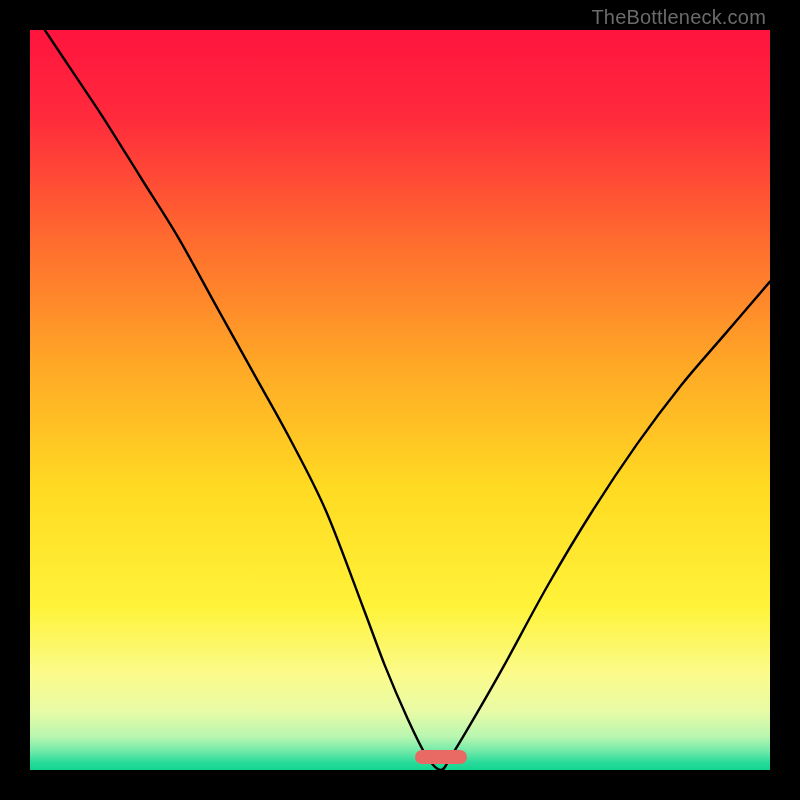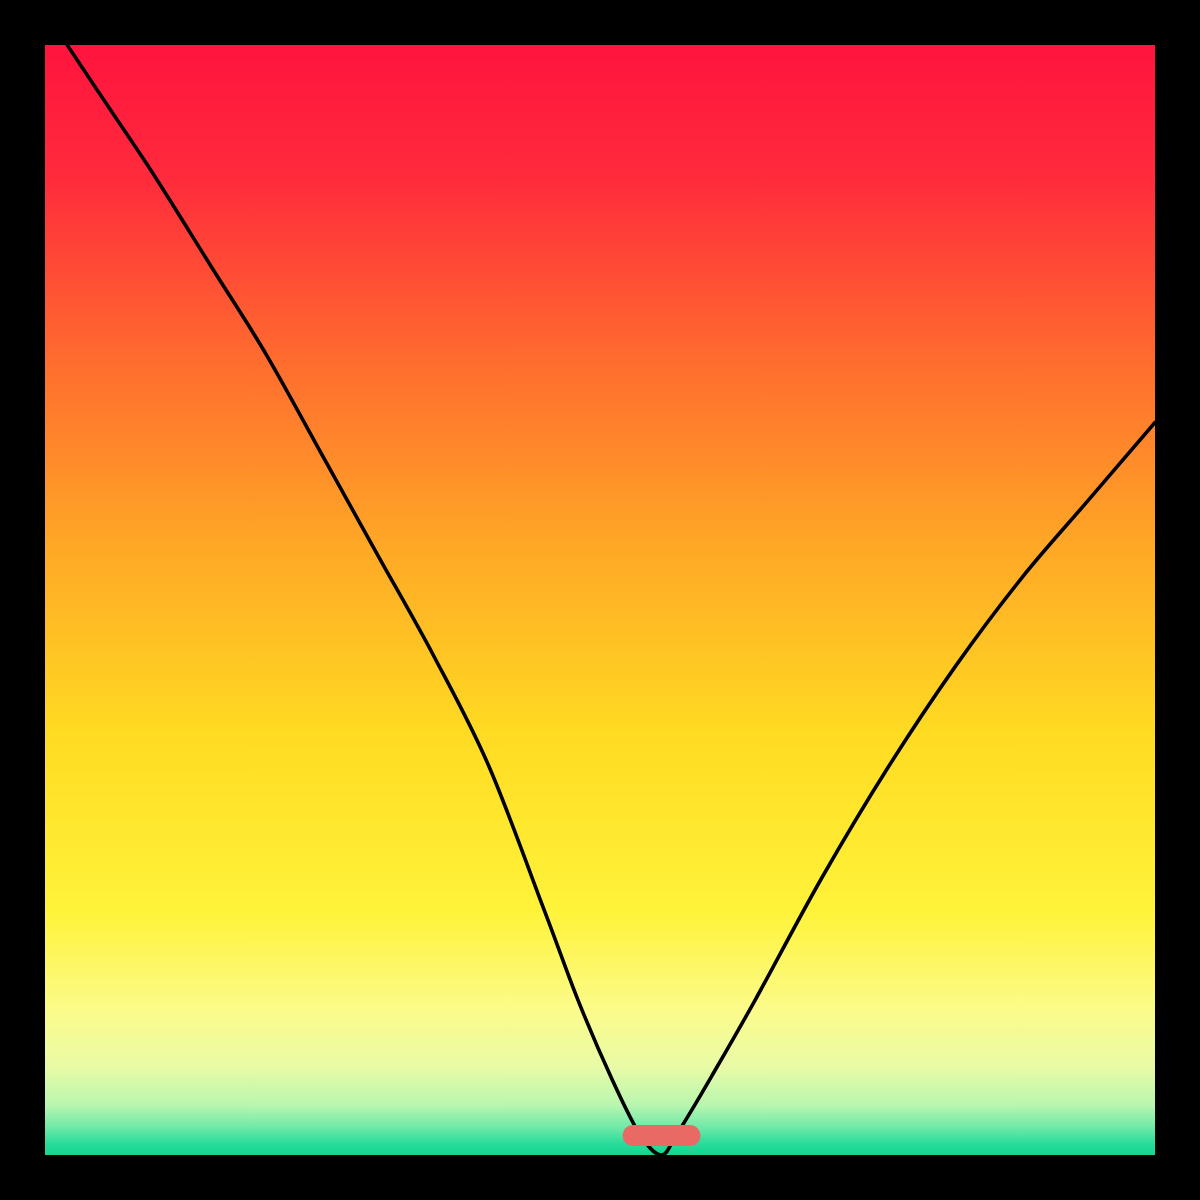--- a/index.html
+++ b/index.html
@@ -80,14 +80,15 @@
     </svg>
 
     <svg class="curve" viewBox="0 0 740 740" preserveAspectRatio="none">
       <path id="curve-path" d="M 14.8 0.0 C 19.7 7.4, 34.5 29.6, 44.4 44.4 C 54.3 59.2, 62.9 71.5, 74.0 88.8 C 85.1 106.1, 98.7 128.3, 111.0 148.0 C 123.3 167.7, 135.7 186.2, 148.0 207.2 C 160.3 228.2, 172.7 251.6, 185.0 273.8 C 197.3 296.0, 209.7 318.2, 222.0 340.4 C 234.3 362.6, 246.7 383.6, 259.0 407.0 C 271.3 430.4, 283.7 452.6, 296.0 481.0 C 308.3 509.4, 323.1 551.3, 333.0 577.2 C 342.9 603.1, 347.8 617.9, 355.2 636.4 C 362.6 654.9, 370.6 673.4, 377.4 688.2 C 384.2 703.0, 390.4 716.6, 395.9 725.2 C 401.5 733.8, 406.4 740.0, 410.7 740.0 C 415.0 740.0, 416.2 733.8, 421.8 725.2 C 427.3 716.6, 435.4 703.0, 444.0 688.2 C 452.6 673.4, 461.3 658.6, 473.6 636.4 C 485.9 614.2, 503.2 580.9, 518.0 555.0 C 532.8 529.1, 547.6 504.4, 562.4 481.0 C 577.2 457.6, 592.0 435.4, 606.8 414.4 C 621.6 393.4, 636.4 373.7, 651.2 355.2 C 666.0 336.7, 680.8 320.7, 695.6 303.4 C 710.4 286.1, 732.6 260.2, 740.0 251.6" fill="none" stroke="#000" stroke-width="2.4" stroke-linecap="round" stroke-linejoin="round"></path>
     </svg>
 
     <div class="pill" id="pill" style="width: 52px; height: 14px; background: rgb(233, 106, 100); left: 384.7px; top: 720.42px;"></div>
 
   </div>
 
+  <div class="watermark">TheBottleneck.com</div>
 
 </div>
 
 </body></html>

